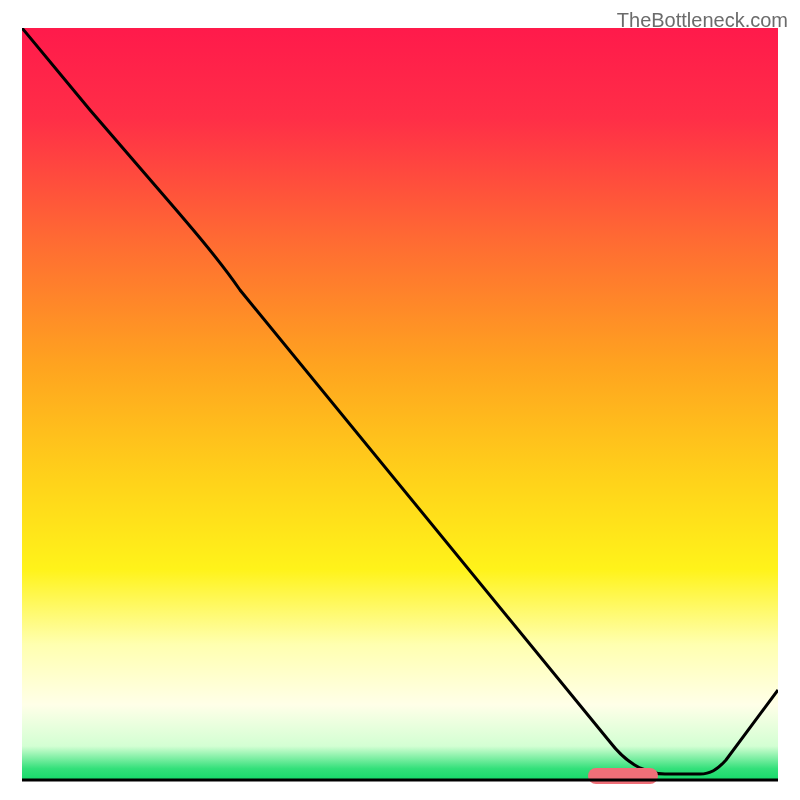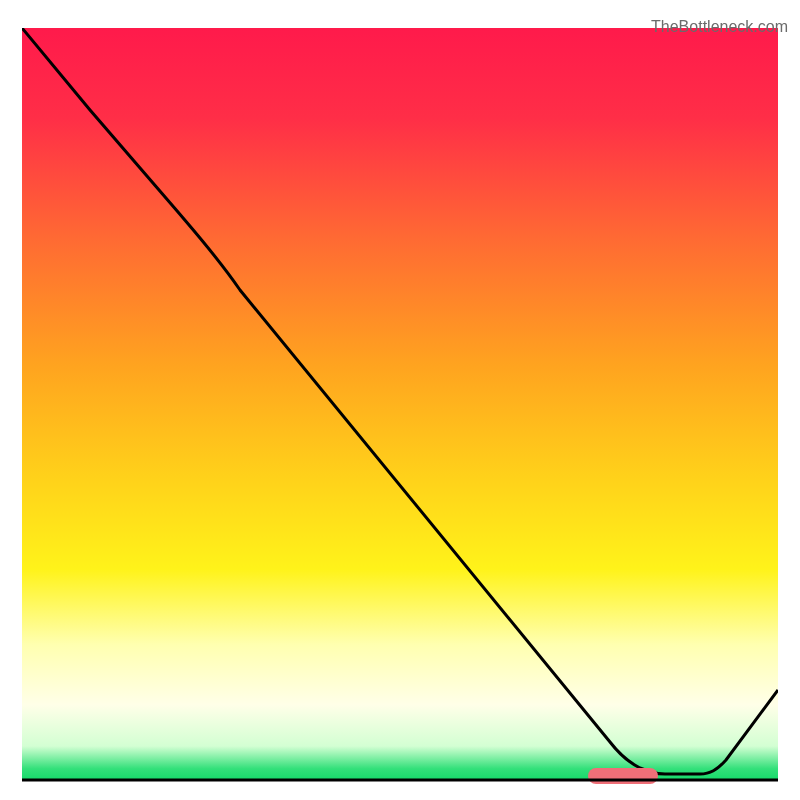--- a/index.html
+++ b/index.html
@@ -11,24 +11,24 @@
     font-family: Arial, Helvetica, sans-serif;
     overflow: hidden;
   }
   .canvas {
     position: relative;
     width: 800px;
     height: 800px;
   }
   .watermark {
     position: absolute;
-    top: 18px;
+    top: 9px;
     right: 12px;
     color: #6b6b6b;
-    font-size: 16px;
+    font-size: 20px;
     font-weight: 400;
     letter-spacing: 0px;
     user-select: none;
   }
   svg {
     position: absolute;
     top: 0;
     left: 0;
   }
 </style>

